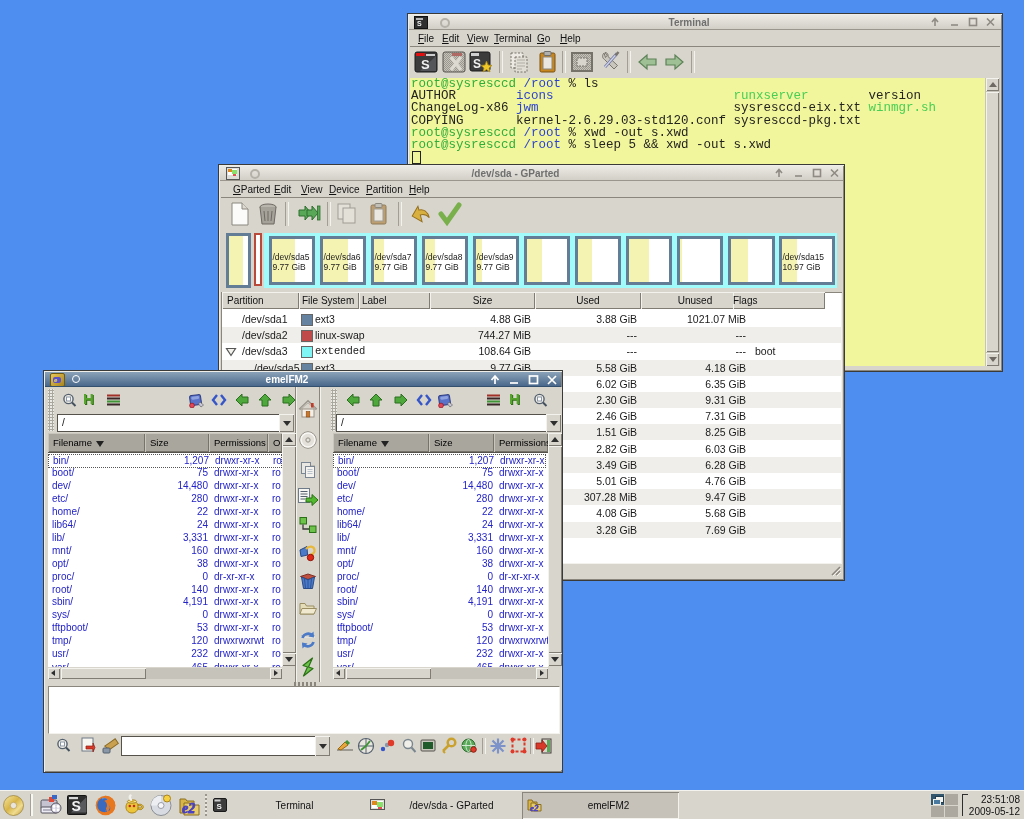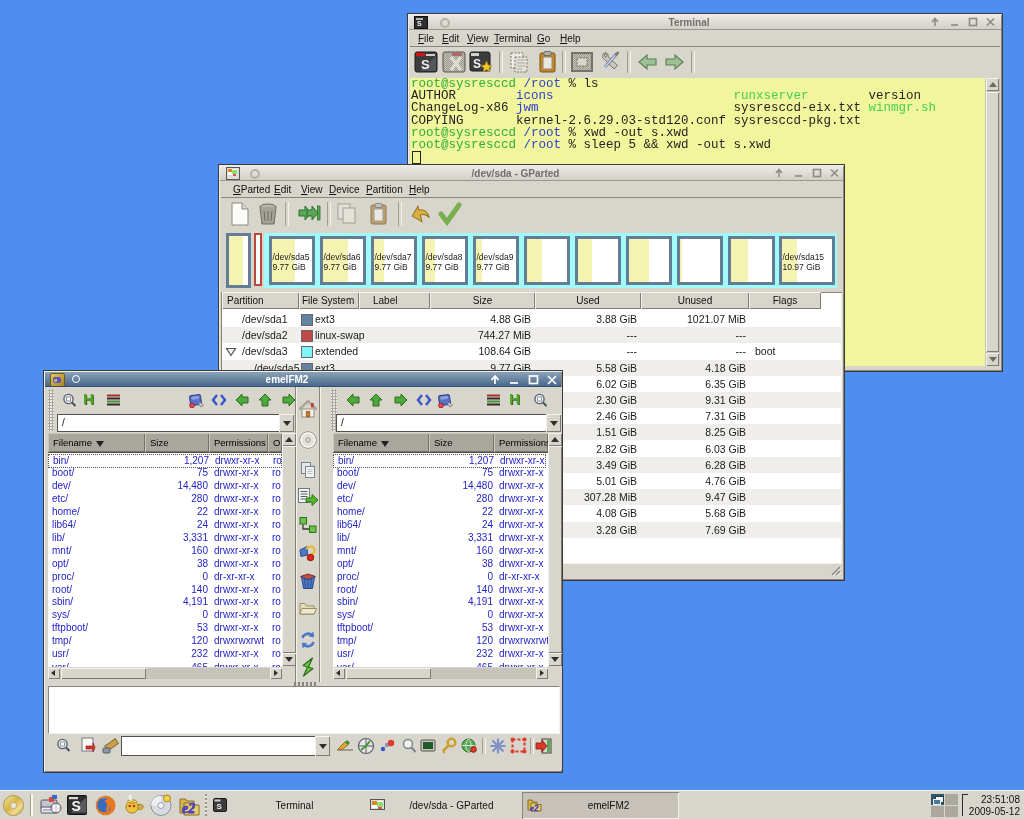--- a/index.html
+++ b/index.html
@@ -265,32 +265,32 @@
   </div>
 
   <div class="abs" id="gptable" style="left:2px;top:127px;width:621px;height:272px;background:#fff;box-shadow:inset 1px 1px 0 #8a867e, inset -1px -1px 0 #f4f2ec;overflow:hidden;">
     <div class="hdrbtn" style="left:1px;width:77px;">
         <span style="position:absolute;left:5px;top:3px;">Partition</span>
       </div>
     <div class="hdrbtn" style="left:78px;width:60px;">
         <span style="position:absolute;left:3px;top:3px;">File System</span>
       </div>
     <div class="hdrbtn" style="left:138px;width:71px;">
-        <span style="position:absolute;left:14px;top:3px;">Label</span>
+        <span style="position:absolute;left:3px;top:3px;">Label</span>
       </div>
     <div class="hdrbtn" style="left:209px;width:105px;text-align:center;">
         <span style="position:absolute;left:0;right:0;top:3px;">Size</span>
       </div>
     <div class="hdrbtn" style="left:314px;width:106px;text-align:center;">
         <span style="position:absolute;left:0;right:0;top:3px;">Used</span>
       </div>
     <div class="hdrbtn" style="left:420px;width:108px;text-align:center;text-decoration:underline;">
         <span style="position:absolute;left:0;right:0;top:3px;">Unused</span>
       </div>
-    <div class="hdrbtn" style="left:528px;width:72px;text-align:center;">
+    <div class="hdrbtn" style="left:512px;width:92px;text-align:left;">
         <span style="position:absolute;left:0;right:0;top:3px;">Flags</span>
       </div>
     <div class="abs" style="left:1px;top:19px;width:619px;height:16px;background:#ffffff;font-size:10.5px;color:#1a1a1a;">
       <span class="abs" style="left:20px;top:2px;">/dev/sda1</span>
       <div class="abs" style="left:79px;top:3px;width:10px;height:10px;background:#6582a0;border:1px solid #666;"></div>
       <span class="abs" style="left:93px;top:2px;">ext3</span>
       <span class="abs" style="left:209px;top:2px;width:100px;text-align:right;">4.88 GiB</span>
       <span class="abs" style="left:314px;top:2px;width:101px;text-align:right;">3.88 GiB</span>
       <span class="abs" style="left:420px;top:2px;width:104px;text-align:right;">1021.07 MiB</span>
     </div>
@@ -301,21 +301,21 @@
       <span class="abs" style="left:209px;top:2px;width:100px;text-align:right;">744.27 MiB</span>
       <span class="abs" style="left:314px;top:2px;width:101px;text-align:right;">---</span>
       <span class="abs" style="left:420px;top:2px;width:104px;text-align:right;">---</span>
     </div>
     <div class="abs" style="left:1px;top:51.400000000000006px;width:619px;height:16px;background:#ffffff;font-size:10.5px;color:#1a1a1a;">
       <svg class="abs" style="left:3px;top:4px;" width="12" height="10" viewBox="0 0 12 10">
           <path d="M1.5 1.5 L10.5 1.5 L6 8.5 Z" fill="#f4f2ec" stroke="#555" stroke-width="1.2"></path>
         </svg>
       <span class="abs" style="left:20px;top:2px;">/dev/sda3</span>
       <div class="abs" style="left:79px;top:3px;width:10px;height:10px;background:#7ff5f5;border:1px solid #666;"></div>
-      <span class="abs" style="left:93px;top:2px;">extended</span>
+      <span class="abs" style="left:93px;top:2px;font-family:Liberation Mono, monospace;">extended</span>
       <span class="abs" style="left:209px;top:2px;width:100px;text-align:right;">108.64 GiB</span>
       <span class="abs" style="left:314px;top:2px;width:101px;text-align:right;">---</span>
       <span class="abs" style="left:420px;top:2px;width:104px;text-align:right;">---</span>
       <span class="abs" style="left:533px;top:2px;">boot</span>
     </div>
     <div class="abs" style="left:1px;top:67.60000000000001px;width:619px;height:16px;background:#efeeea;font-size:10.5px;color:#1a1a1a;">
       <span class="abs" style="left:32px;top:2px;">/dev/sda5</span>
       <div class="abs" style="left:79px;top:3px;width:10px;height:10px;background:#6582a0;border:1px solid #666;"></div>
       <span class="abs" style="left:93px;top:2px;">ext3</span>
       <span class="abs" style="left:209px;top:2px;width:100px;text-align:right;">9.77 GiB</span>

